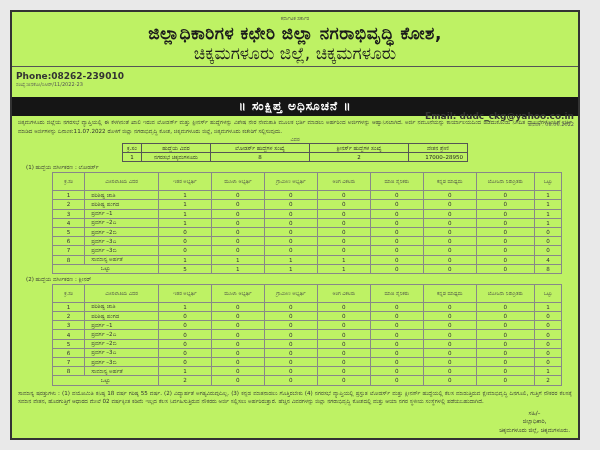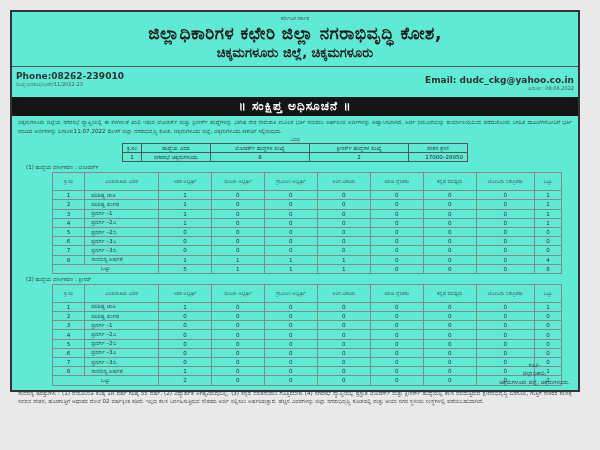--- a/index.html
+++ b/index.html
@@ -1,20 +1,20 @@
 <!DOCTYPE html>
 <html><head>
 <meta charset="utf-8">
 <style>
   html, body { margin:0; padding:0; }
   body { width:600px; height:450px; background:#e9e9e9; font-family:"DejaVu Sans", sans-serif; color:#222; overflow:hidden; position:relative; }
-  .page { position:absolute; left:10px; top:10px; width:570px; height:382px; background:#5eead4; border:2px solid #333; box-sizing:border-box; }
+  .page { position:absolute; left:10px; top:10px; width:570px; height:430px; background:#bef264; border:2px solid #333; box-sizing:border-box; }
   .govt { text-align:center; font-size:5px; color:#444; margin-top:3px; }
   .title1 { text-align:center; font-size:17px; font-weight:bold; color:#1b1b1b; margin-top:1px; letter-spacing:0.5px; line-height:20px; }
-  .title2 { text-align:center; font-size:13px; font-weight:bold; color:#1b1b1b; line-height:20px; }
+  .title2 { text-align:center; font-size:17px; font-weight:normal; color:#1b1b1b; line-height:20px; }
   .contact { display:flex; justify-content:space-between; padding:4px 4px; border-top:1px solid #555; margin-top:3px; height:22px; position:relative; }
   .contact .left { font-size:9px; font-weight:bold; color:#333; }
   .contact .right { font-size:9px; font-weight:bold; color:#333; text-align:right; }
   .small { font-size:5px; font-weight:normal; color:#555; display:block; }
   .banner { background:#151515; color:#fff; text-align:center; font-size:12px; font-weight:bold; height:19px; line-height:19px; letter-spacing:1px; }
   .intro { font-size:5.6px; line-height:8.6px; color:#333; padding:2px 6px; text-align:justify; }
   .vivara { text-align:center; font-size:5px; color:#444; margin-top:-1px; }
   table { border-collapse:collapse; }
   .sum { margin:0 auto; font-size:5.5px; }
   .sum td { border:1px solid #555; padding:0 4px; height:8px; text-align:center; }
@@ -32,21 +32,21 @@
 <div class="page">
   <div class="govt">ಕರ್ನಾಟಕ ಸರ್ಕಾರ</div>
   <div class="title1">ಜಿಲ್ಲಾಧಿಕಾರಿಗಳ ಕಛೇರಿ ಜಿಲ್ಲಾ ನಗರಾಭಿವೃದ್ಧಿ ಕೋಶ,</div>
   <div class="title2">ಚಿಕ್ಕಮಗಳೂರು ಜಿಲ್ಲೆ, ಚಿಕ್ಕಮಗಳೂರು</div>
 
   <div class="contact">
     <div class="left">
       <span>Phone:08262-239010</span>
       <span class="small">ಸಂಖ್ಯೆ:ಜಿನಕೋ/ಸಿಆರ್/11/2022-23</span>
     </div>
-    <div class="right" style="padding-top:4px;">
+    <div class="right" style="padding-top:4px;margin-top:36px;">
       <span>Email: dudc_ckg@yahoo.co.in</span>
       <span class="small">ದಿನಾಂಕ : 08.06.2022</span>
     </div>
   </div>
 
   <div class="banner">॥ ಸಂಕ್ಷಿಪ್ತ ಅಧಿಸೂಚನೆ ॥</div>
 
   <div class="intro">ಚಿಕ್ಕಮಗಳೂರು ಜಿಲ್ಲೆಯ ನಗರಸಭೆ ವ್ಯಾಪ್ತಿಯಲ್ಲಿ ಈ ಕೆಳಗಿನಂತೆ ಖಾಲಿ ಇರುವ ಲೋಡರ್ಸ್ ಮತ್ತು ಕ್ಲೀನರ್ಸ್ ಹುದ್ದೆಗಳನ್ನು ವಿಶೇಷ ನೇರ ನೇಮಕಾತಿ ಮೂಲಕ ಭರ್ತಿ ಮಾಡಲು ಅರ್ಹರಿಂದ ಅರ್ಜಿಗಳನ್ನು ಆಹ್ವಾನಿಸಲಾಗಿದೆ. ಅರ್ಜಿ ನಮೂನೆಯನ್ನು ಕಾರ್ಯಾಲಯದಿಂದ ಪಡೆದುಕೊಂಡು ನಿಗದಿತ ದಾಖಲೆಗಳೊಂದಿಗೆ ಭರ್ತಿ ಮಾಡಿದ ಅರ್ಜಿಗಳನ್ನು ದಿನಾಂಕ:11.07.2022 ರೊಳಗೆ ಜಿಲ್ಲಾ ನಗರಾಭಿವೃದ್ಧಿ ಕೋಶ, ಚಿಕ್ಕಮಗಳೂರು ಜಿಲ್ಲೆ, ಚಿಕ್ಕಮಗಳೂರು ಕಚೇರಿಗೆ ಸಲ್ಲಿಸುವುದು.</div>
 
   <div class="vivara">ವಿವರ</div>

